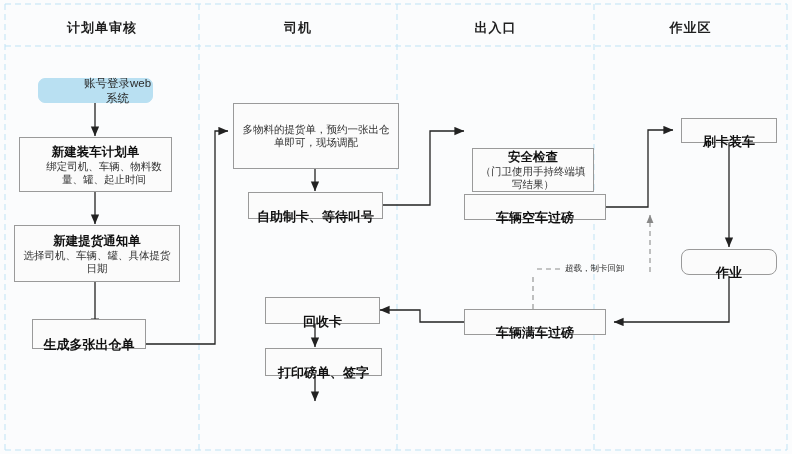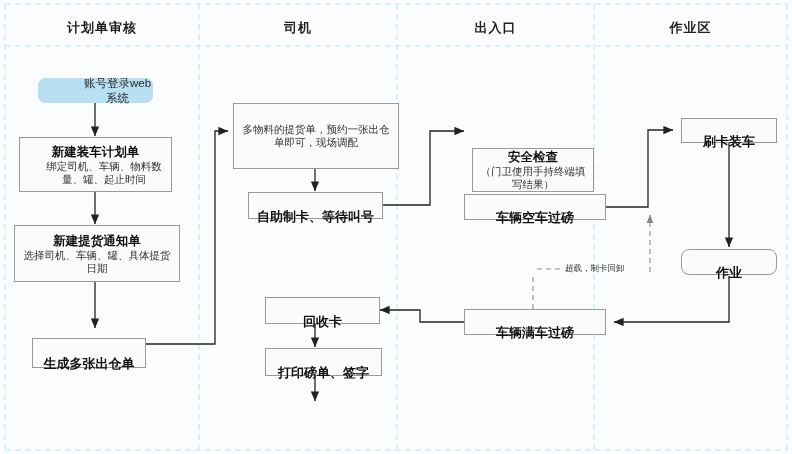--- a/index.html
+++ b/index.html
@@ -103,21 +103,21 @@
   <div class="node" style="left:19px;top:137px;width:153px;height:55px;">
     <span class="t">新建装车计划单</span>
     <span class="s" style="white-space:normal;margin-left:17px;">绑定司机、车辆、物料数量、罐、起止时间</span>
   </div>
 
   <div class="node" style="left:14px;top:225px;width:166px;height:57px;">
     <span class="t">新建提货通知单</span>
     <span class="s" style="white-space:normal;">选择司机、车辆、罐、具体提货日期</span>
   </div>
 
-  <div class="node single" style="left:32px;top:338px;width:114px;height:30px;">
+  <div class="node single" style="left:32px;top:319px;width:114px;height:30px;">
     <span class="t">生成多张出仓单</span>
   </div>
 
   <div class="node" style="left:233px;top:103px;width:166px;height:66px;">
     <span class="s" style="white-space:normal;">多物料的提货单，预约一张出仓单即可，现场调配</span>
   </div>
 
   <div class="node single" style="left:248px;top:192px;width:135px;height:27px;">
     <span class="t">自助制卡、等待叫号</span>
   </div>

